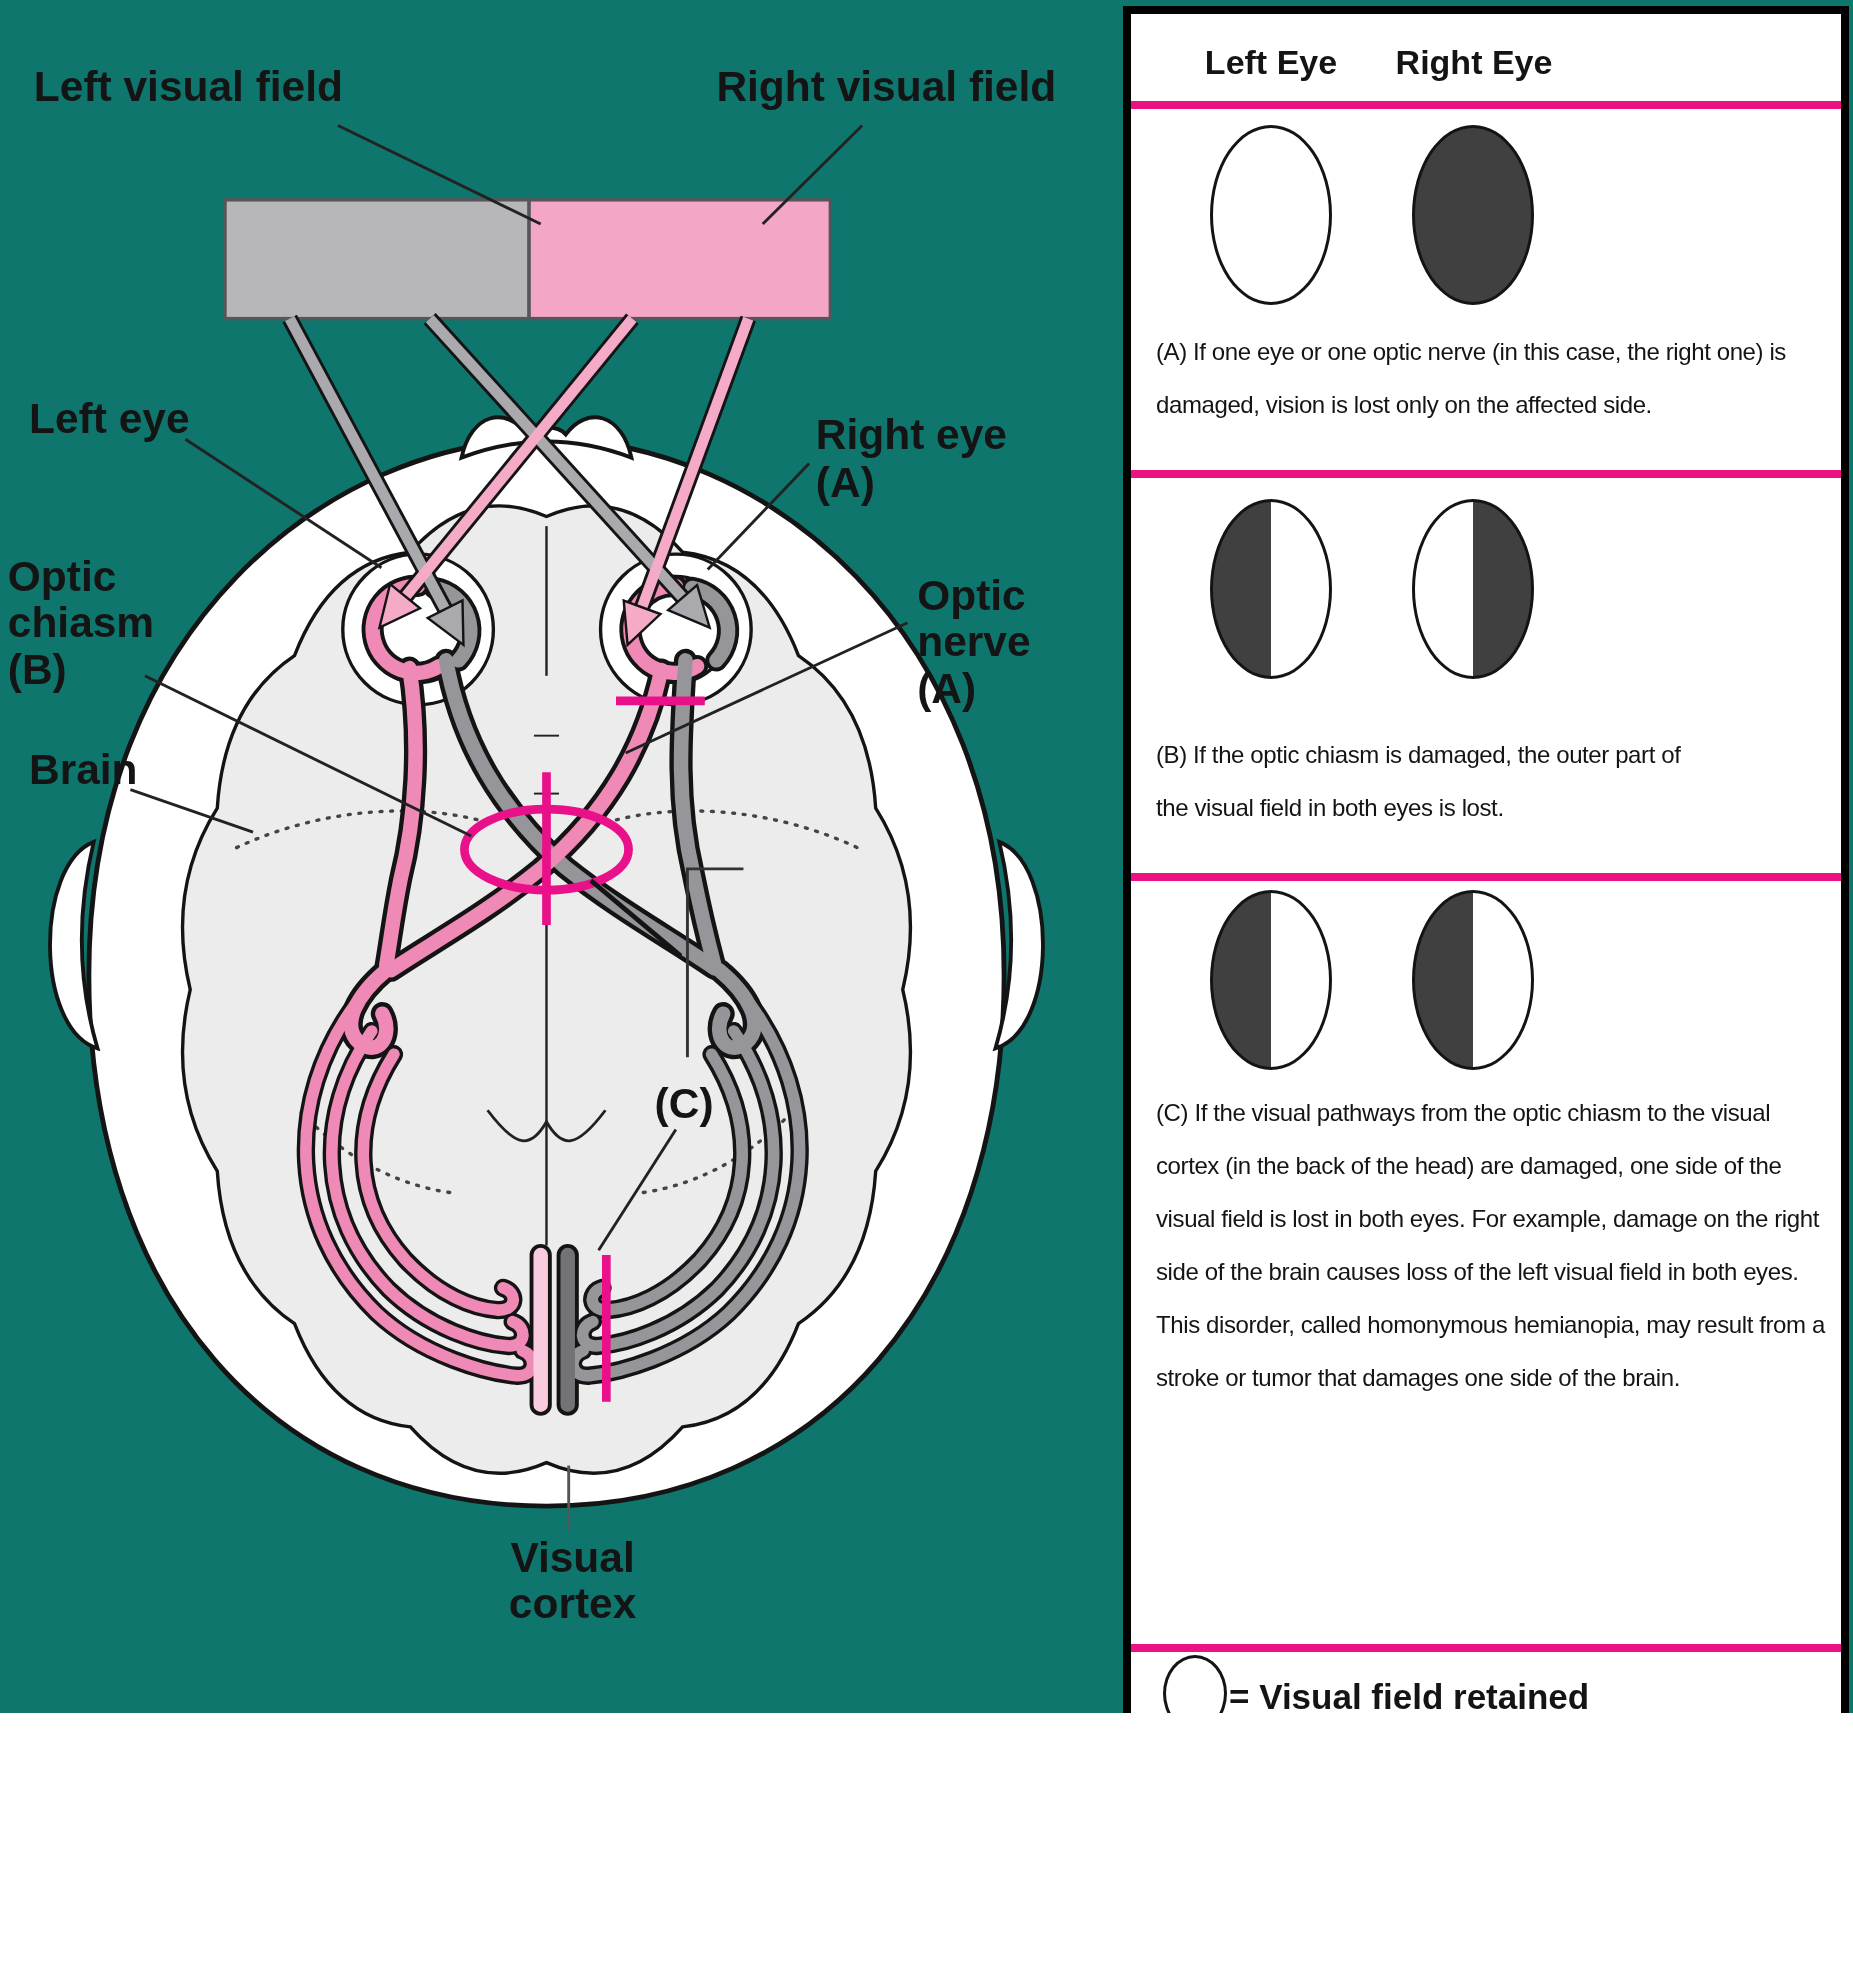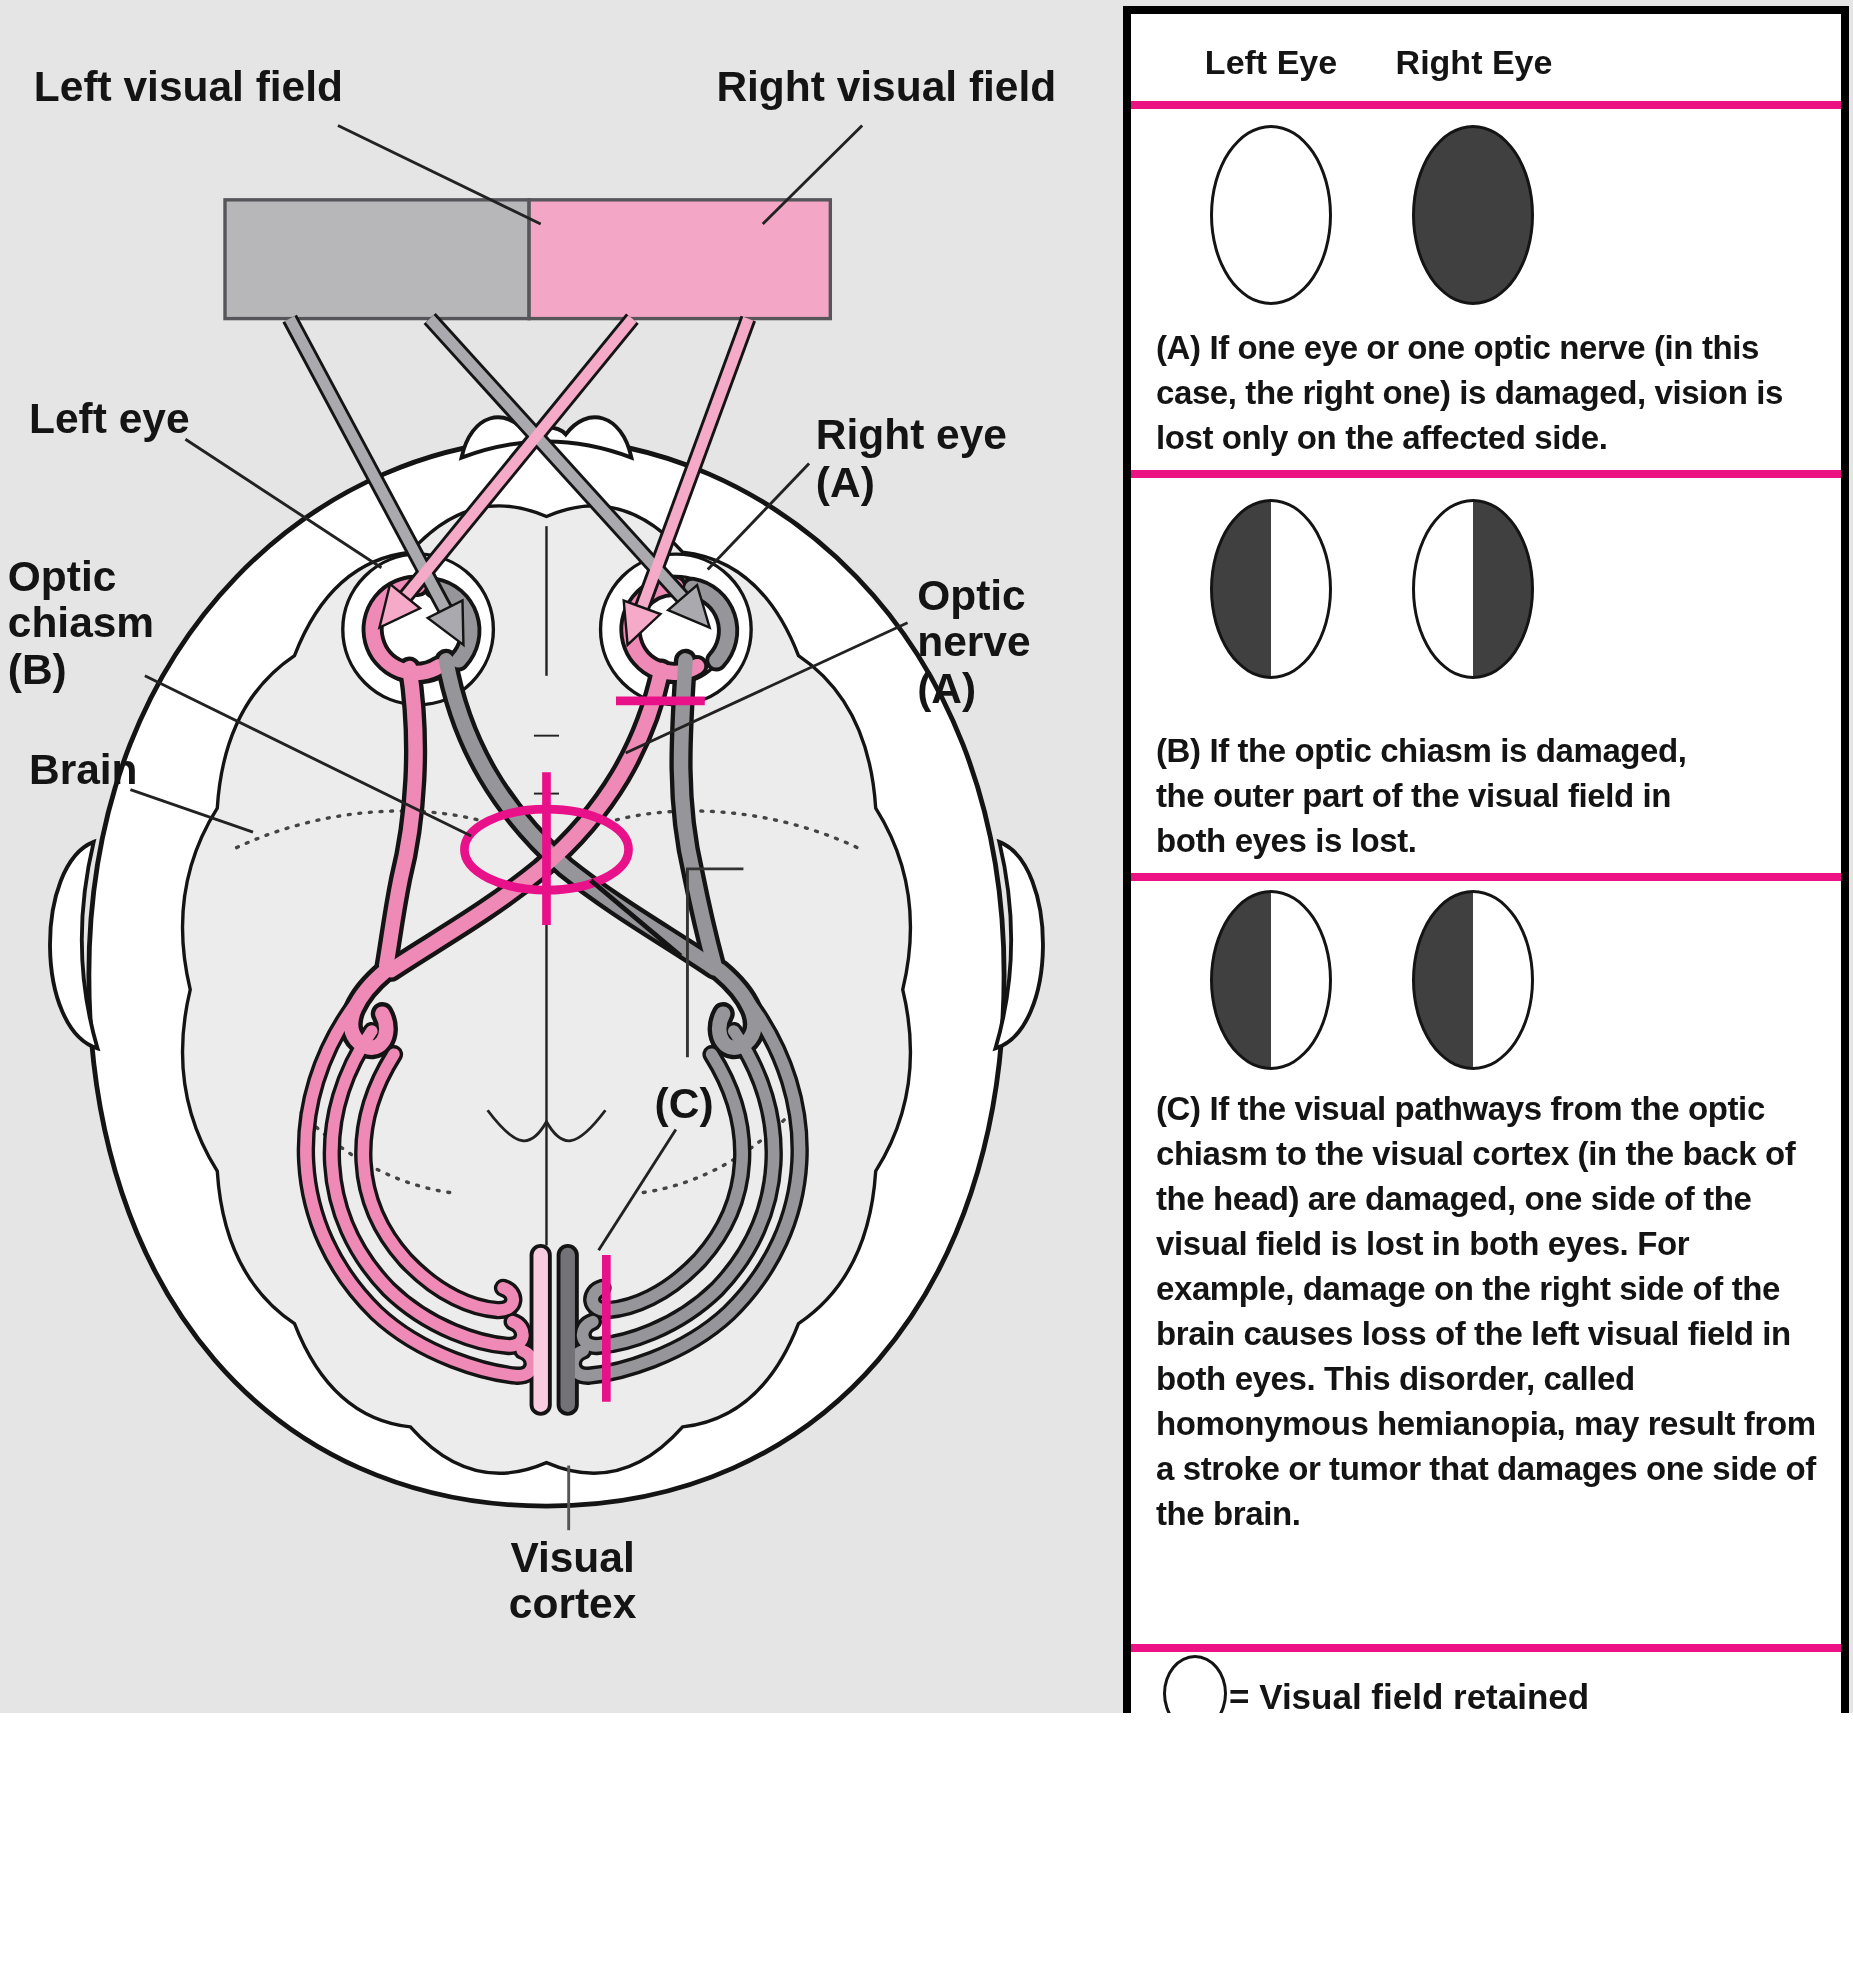--- a/index.html
+++ b/index.html
@@ -1,32 +1,32 @@
 <!DOCTYPE html>
 <html><head>
 <meta charset="utf-8">
 <style>
   html,body{margin:0;padding:0;background:#fff;}
-  #stage{position:relative;width:1854px;height:1713px;background:#e5e5e5;overflow:hidden;
+  #stage{position:relative;width:1854px;height:1713px;background:#0f766e;overflow:hidden;
          font-family:"Liberation Sans",sans-serif;color:#141414;}
   
   #diagram-svg{position:absolute;left:0;top:0;}
   .dlabel{font-family:"Liberation Sans",sans-serif;font-size:44px;font-weight:600;fill:#141414;}
   
   #panel{position:absolute;left:1123px;top:5.8px;width:726px;height:1970px;
          border:8.7px solid #000;background:#fff;box-sizing:border-box;}
   .ph{position:absolute;font-size:34px;font-weight:600;text-align:center;}
   .rule{position:absolute;left:0;right:0;height:8.7px;background:#ec1283;}
   .pcircle{position:absolute;width:122px;height:180px;border:3.9px solid #141414;border-radius:50%;
            box-sizing:border-box;background:#fff;}
   .pcircle[data-fill="lost"]{background:#404040;}
   .pcircle[data-fill="left-lost"]{background:linear-gradient(90deg,#404040 50%,#fff 50%);}
   .pcircle[data-fill="right-lost"]{background:linear-gradient(90deg,#fff 50%,#404040 50%);}
-  .ptext{position:absolute;left:25px;width:678px;font-size:33px;font-weight:700;
-         line-height:45px;letter-spacing:-0.4px;}
+  .ptext{position:absolute;left:25px;width:678px;font-size:24px;font-weight:400;
+         line-height:53px;letter-spacing:-0.4px;}
   .lsym{position:absolute;width:64px;height:77px;border:3.9px solid #141414;border-radius:50%;
         box-sizing:border-box;background:#fff;}
   .lsym[data-fill="lost"]{background:#404040;}
   .ltext{position:absolute;left:98px;font-size:35px;font-weight:700;}
 </style>
 </head>
 <body>
 
 <div id="stage">
 

